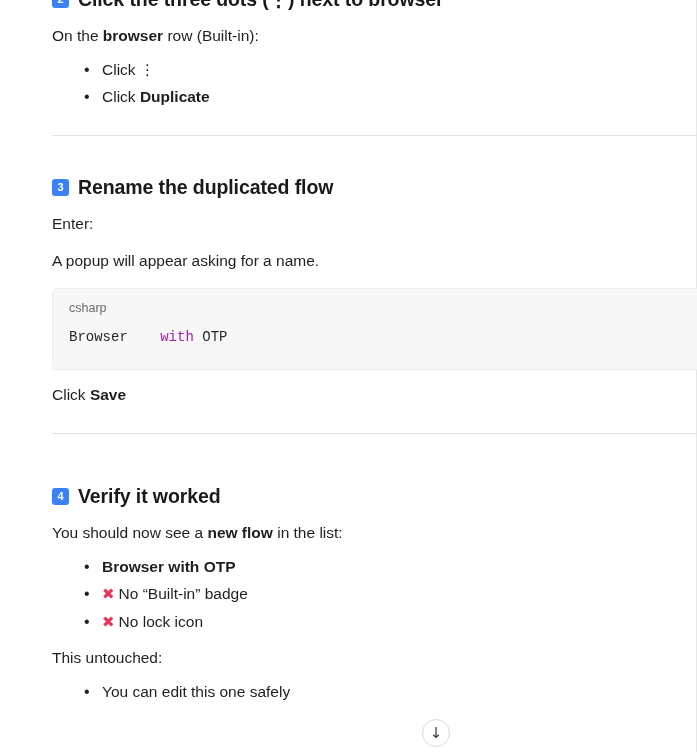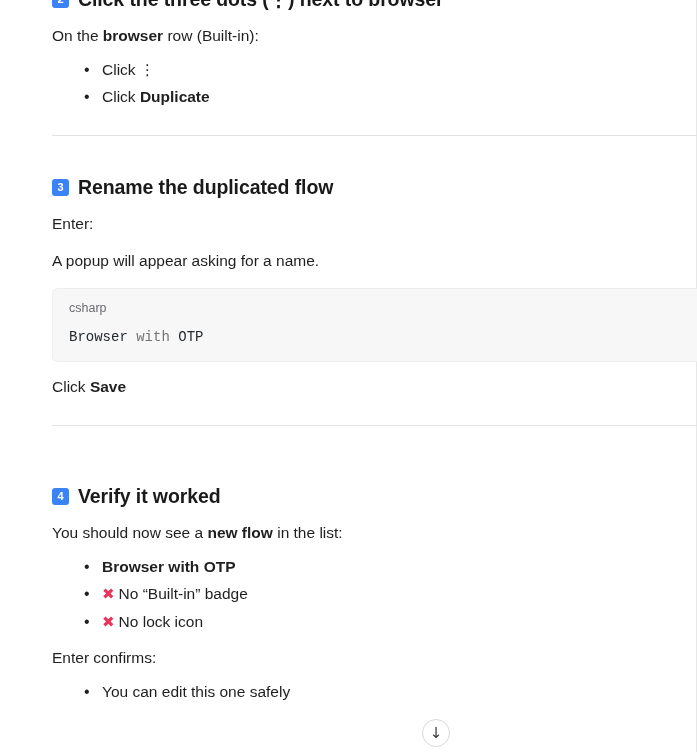--- a/index.html
+++ b/index.html
@@ -102,35 +102,35 @@
 
   .code-block {
     margin-top: 16px;
     background: #f7f7f8;
     border-top: 1px solid #ededef;
     border-bottom: 1px solid #ededef;
     border-left: 1px solid #ededef;
     border-radius: 6px 0 0 6px;
     width: 645px;
     box-sizing: border-box;
-    padding: 12px 16px 16px 16px;
+    padding: 12px 16px 24px 16px;
   }
   .code-lang {
     font-family: "Liberation Sans", sans-serif;
     font-size: 12.5px;
     color: #6b6b70;
     margin-bottom: 14px;
   }
   .code-line {
     font-family: "Liberation Mono", "DejaVu Sans Mono", monospace;
     font-size: 14px;
     color: #24292e;
     white-space: pre;
   }
-  .kw { color: #737373; }
+  .kw { color: #a21caf; margin-left: 24px; }
 
   .xmark {
     color: #e8345a;
     font-family: "DejaVu Sans", sans-serif;
     font-weight: bold;
     font-size: 15px;
     margin-right: 4px;
   }
 
   .scroll-btn {
@@ -213,21 +213,21 @@
       <li>
         <b>Browser with OTP</b>
       </li>
       <li>
         <span class="xmark">✖</span><span>No “Built-in” badge</span>
       </li>
       <li>
         <span class="xmark">✖</span><span>No lock icon</span>
       </li>
     </ul>
-    <p class="para">Enter confirms:</p>
+    <p class="para">This untouched:</p>
     <ul class="bullets">
       <li>You can edit this one safely</li>
     </ul>
   </section>
 
   <button class="scroll-btn">
     <span>↓</span>
   </button>
 
 </div>

